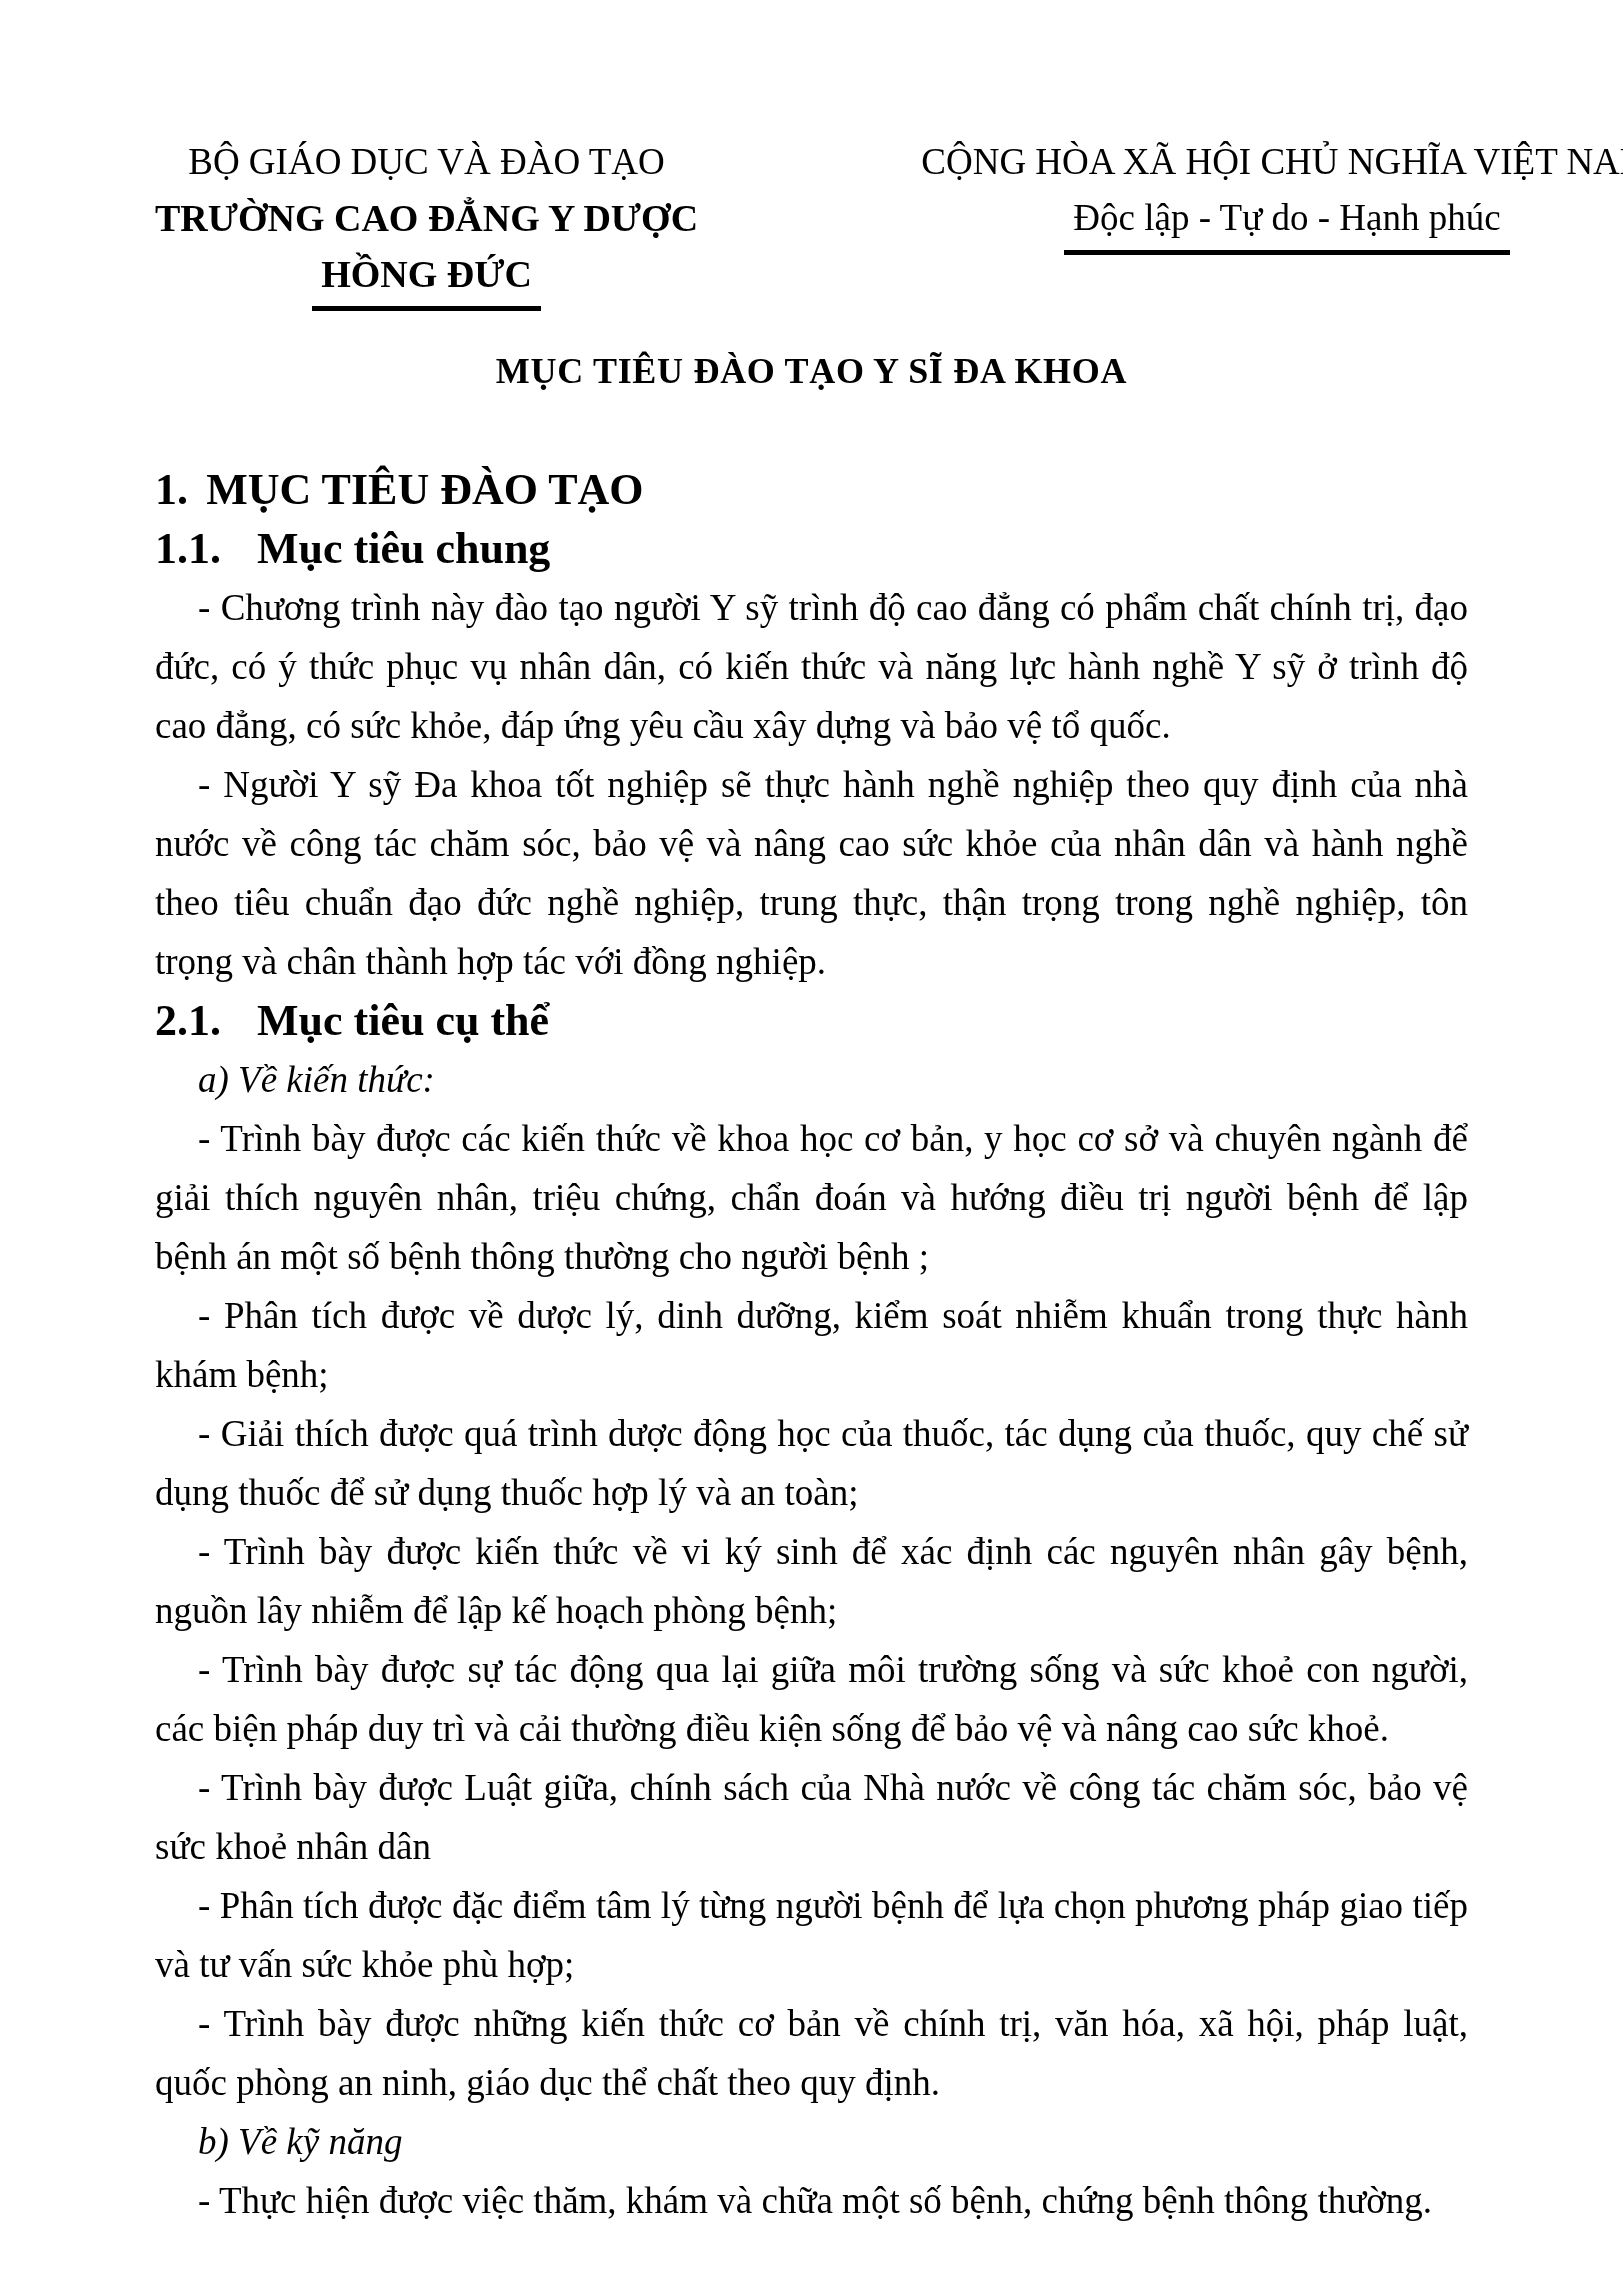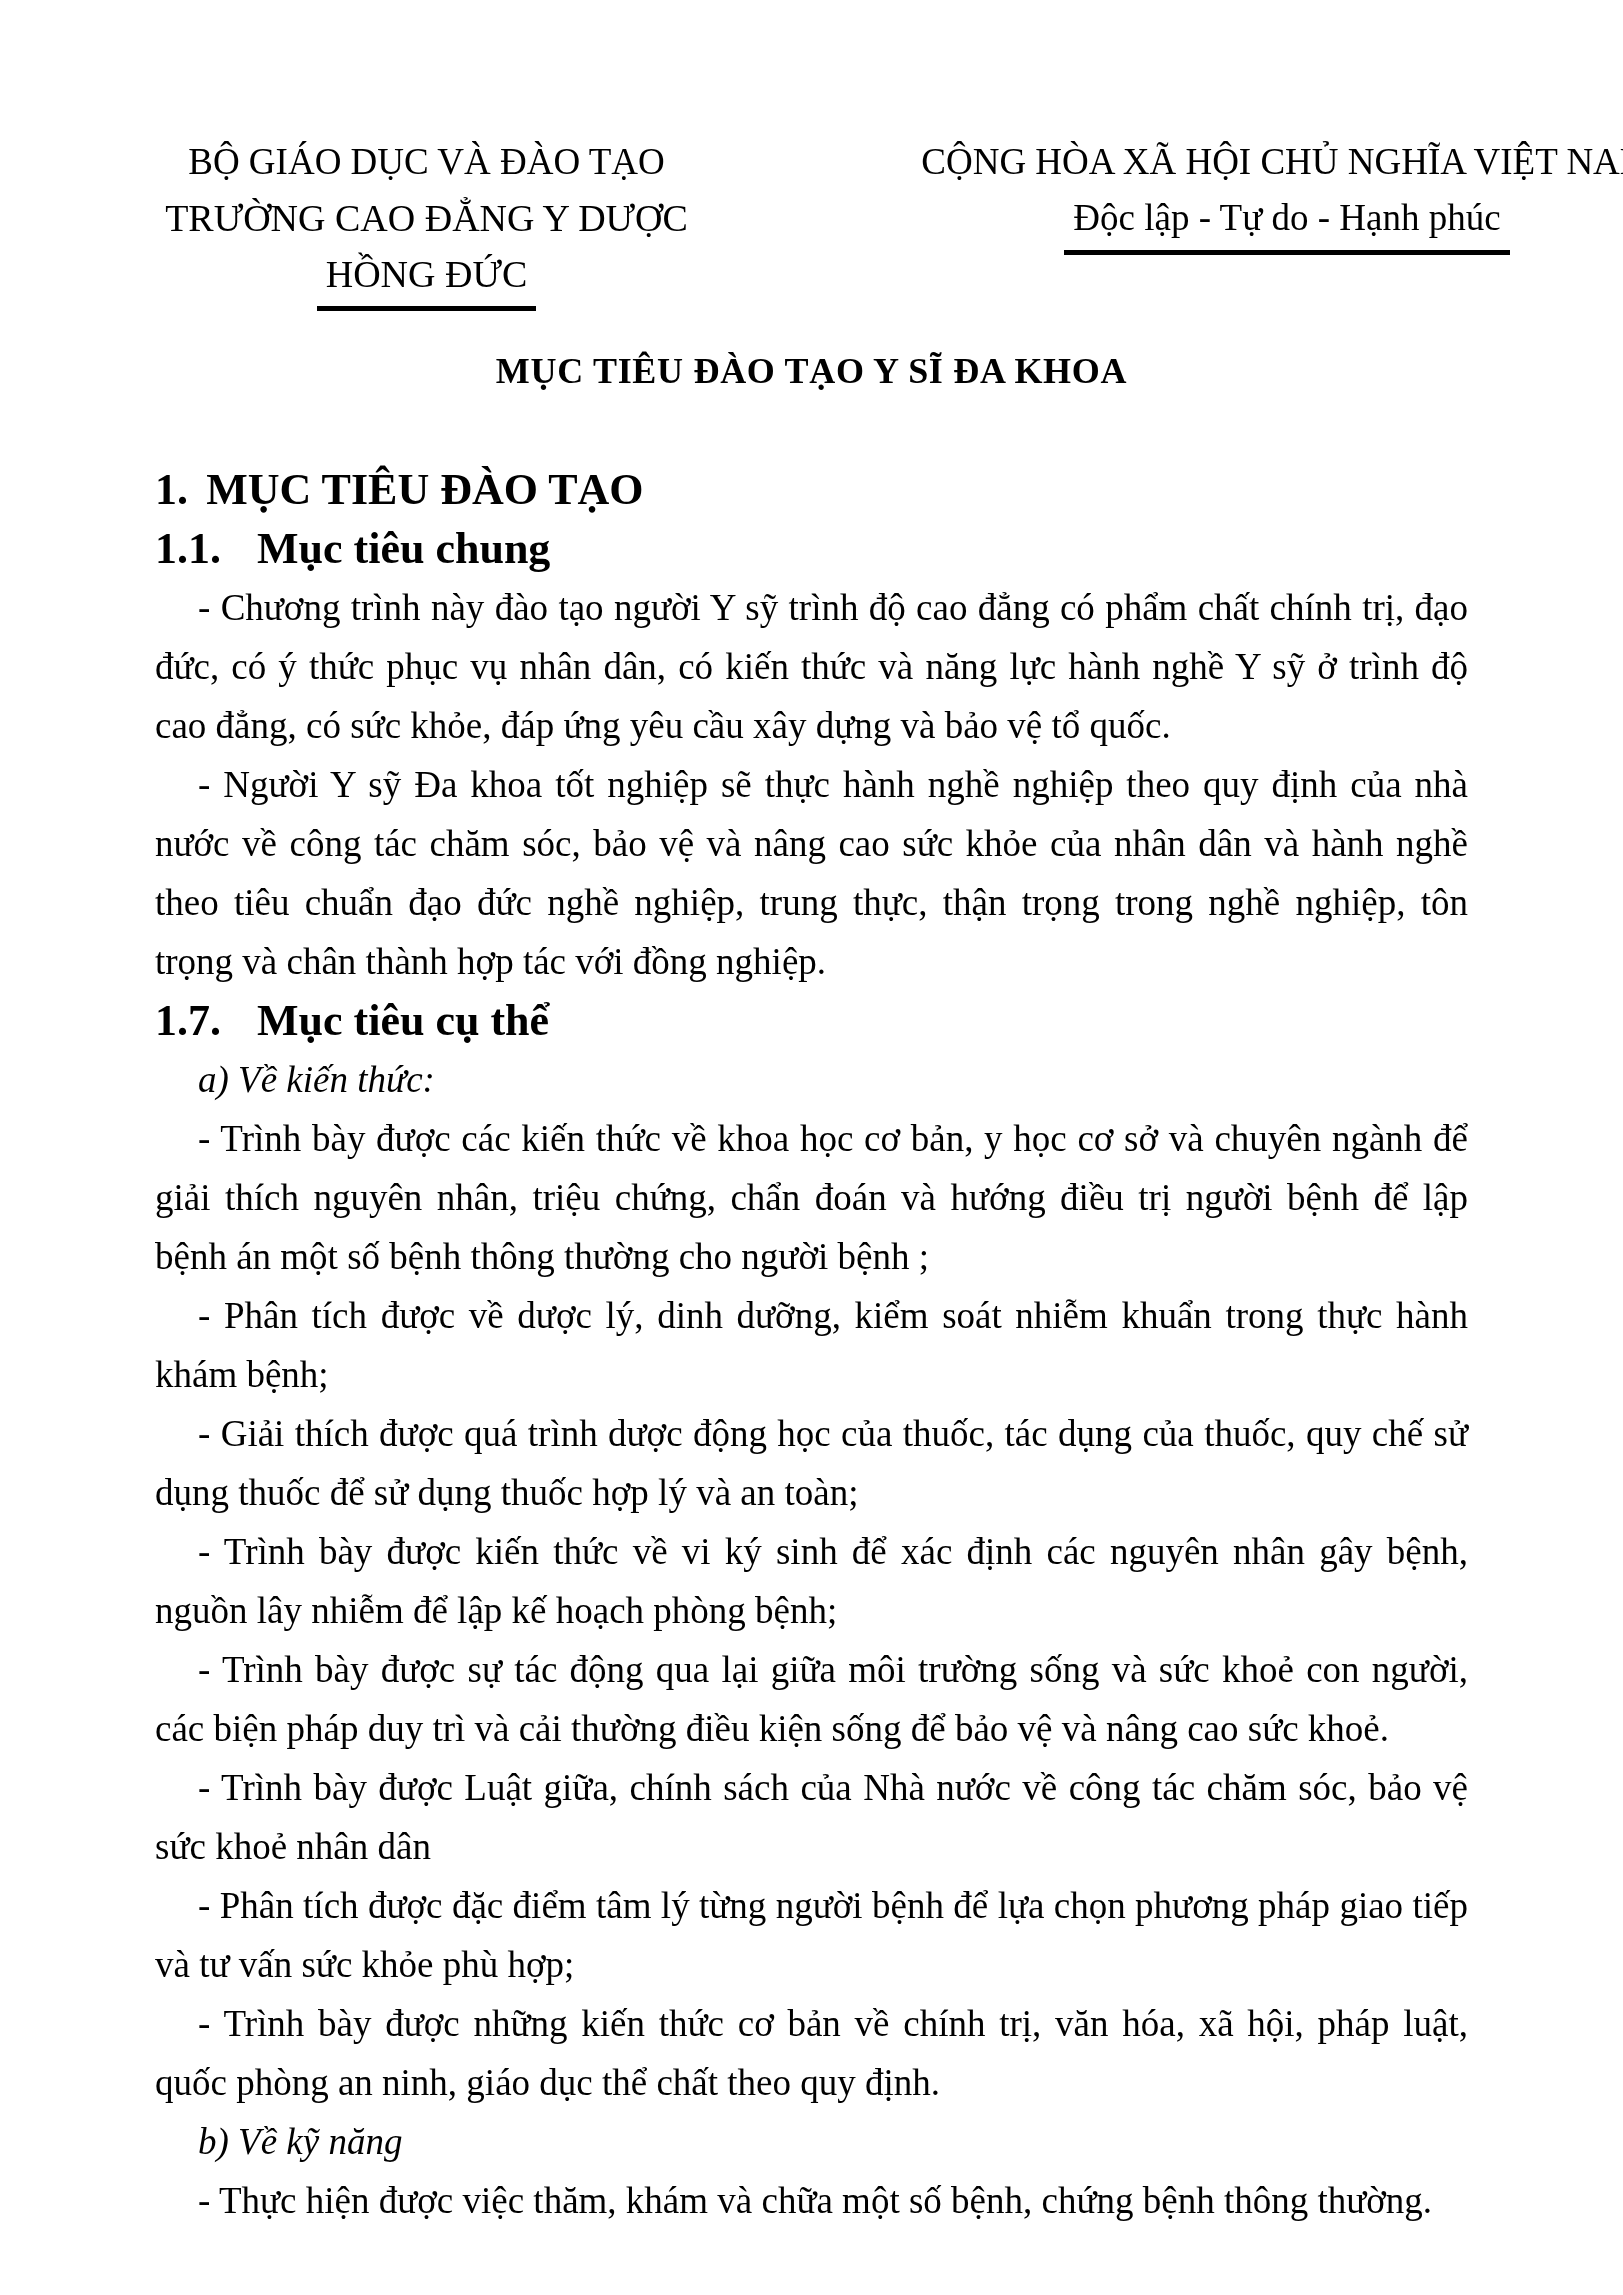--- a/index.html
+++ b/index.html
@@ -27,21 +27,21 @@
   }
   .hcol {
     position: absolute;
     top: 0;
     text-align: center;
     line-height: 56px;
   }
   .hcol-left  { left: -6.5px;  width: 556px; }
   .hcol-right { left: 671px; width: 922px; }
   .h-line        { font-size: 37px; white-space: nowrap; }
-  .h-line.bold   { font-size: 38px; font-weight: normal; }
+  .h-line.bold   { font-size: 38px; font-weight: bold; }
   .underline-thick {
     display: inline-block;
     border-bottom: 5.2px solid #000;
     padding: 0 9.2px 3.9px 9.2px;
   }
   
   .doc-title {
     margin: 39px 0 59px 0;
     font-size: 36px;
     font-weight: bold;
@@ -96,21 +96,21 @@
 
   <div class="doc-body">
 
     <h2 class="sec-h"><span class="sec-num-1">1.</span><span>MỤC TIÊU ĐÀO TẠO</span></h2>
 
     <h3 class="sec-h"><span class="sec-num-11">1.1.</span><span>Mục tiêu chung</span></h3>
 
     <p class="para">- Chương trình này đào tạo người Y sỹ trình độ cao đẳng có phẩm chất chính trị, đạo đức, có ý thức phục vụ nhân dân, có kiến thức và năng lực hành nghề Y sỹ ở trình độ cao đẳng, có sức khỏe, đáp ứng yêu cầu xây dựng và bảo vệ tổ quốc.</p>
     <p class="para">- Người Y sỹ Đa khoa tốt nghiệp sẽ thực hành nghề nghiệp theo quy định của nhà nước về công tác chăm sóc, bảo vệ và nâng cao sức khỏe của nhân dân và hành nghề theo tiêu chuẩn đạo đức nghề nghiệp, trung thực, thận trọng trong nghề nghiệp, tôn trọng và chân thành hợp tác với đồng nghiệp.</p>
 
-    <h3 class="sec-h"><span class="sec-num-11">1.7.</span><span>Mục tiêu cụ thể</span></h3>
+    <h3 class="sec-h"><span class="sec-num-11">2.1.</span><span>Mục tiêu cụ thể</span></h3>
 
     <p class="sub-h">a) Về kiến thức:</p>
 
     <p class="para">- Trình bày được các kiến thức về khoa học cơ bản, y học cơ sở và chuyên ngành để giải thích nguyên nhân, triệu chứng, chẩn đoán và hướng điều trị người bệnh để lập bệnh án một số bệnh thông thường cho người bệnh ;</p>
     <p class="para">- Phân tích được về dược lý, dinh dưỡng, kiểm soát nhiễm khuẩn trong thực hành khám bệnh;</p>
     <p class="para">- Giải thích được quá trình dược động học của thuốc, tác dụng của thuốc, quy chế sử dụng thuốc để sử dụng thuốc hợp lý và an toàn;</p>
     <p class="para">- Trình bày được kiến thức về vi ký sinh để xác định các nguyên nhân gây bệnh, nguồn lây nhiễm để lập kế hoạch phòng bệnh;</p>
     <p class="para">- Trình bày được sự tác động qua lại giữa môi trường sống và sức khoẻ con người, các biện pháp duy trì và cải thường điều kiện sống để bảo vệ và nâng cao sức khoẻ.</p>
     <p class="para">- Trình bày được Luật giữa, chính sách của Nhà nước về công tác chăm  sóc, bảo vệ sức khoẻ nhân dân</p>
     <p class="para">- Phân tích được đặc điểm tâm lý từng người bệnh để lựa chọn phương pháp giao tiếp và tư vấn sức khỏe phù hợp;</p>

